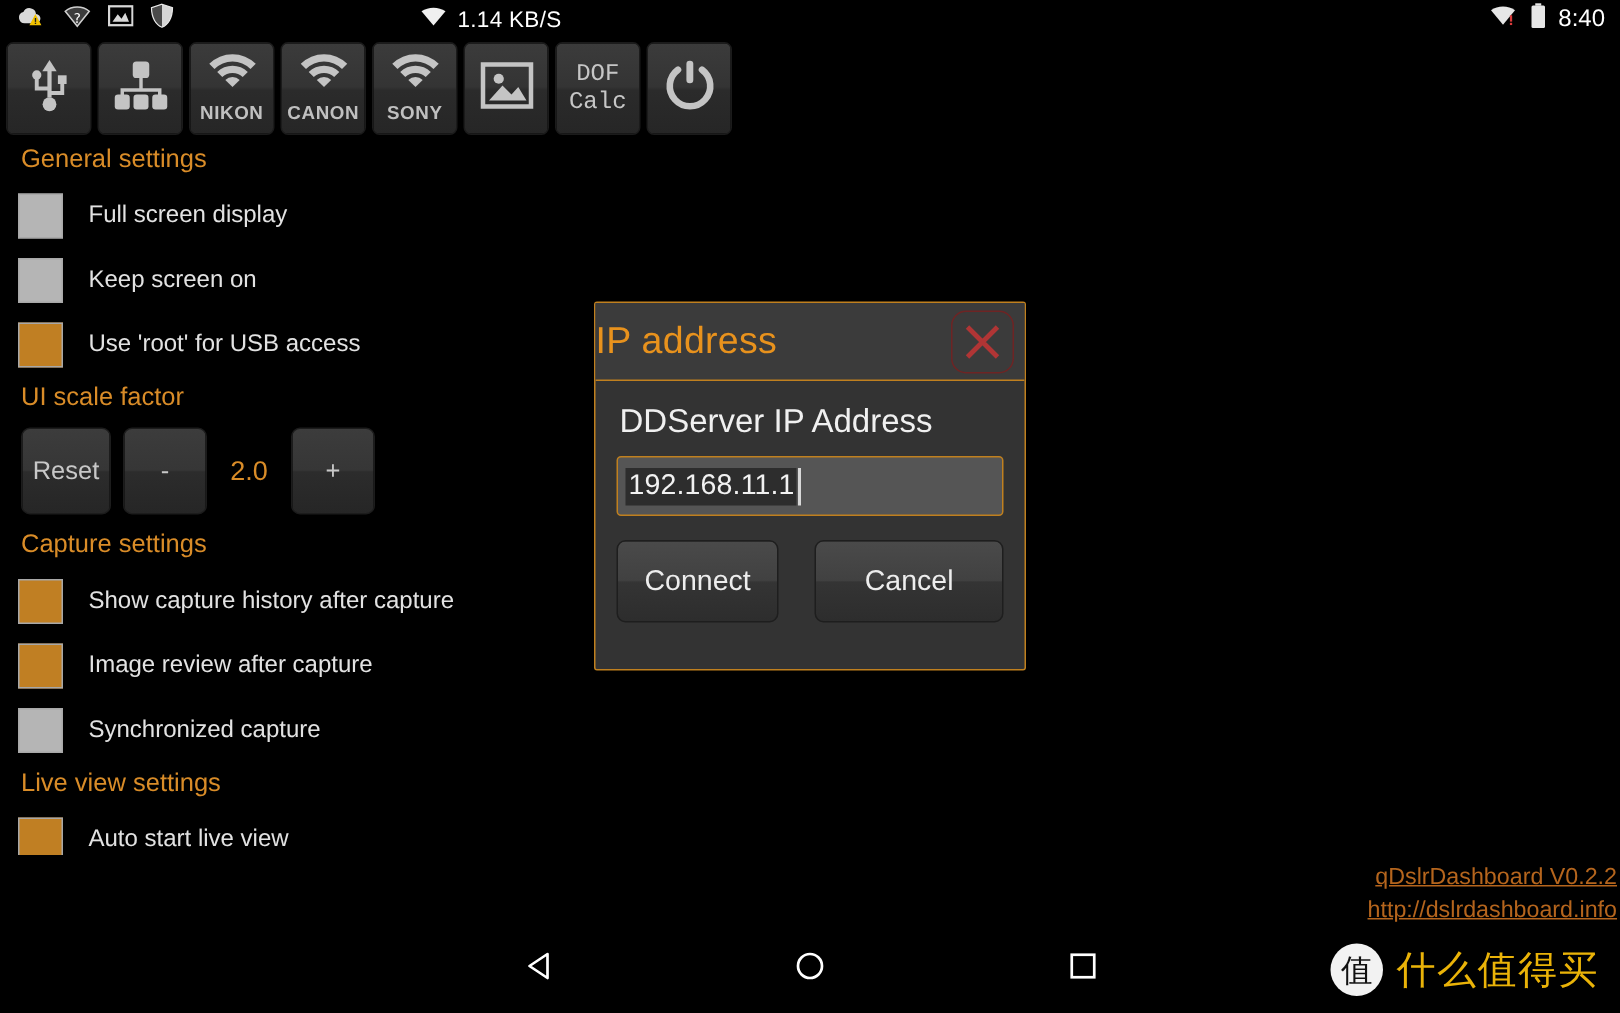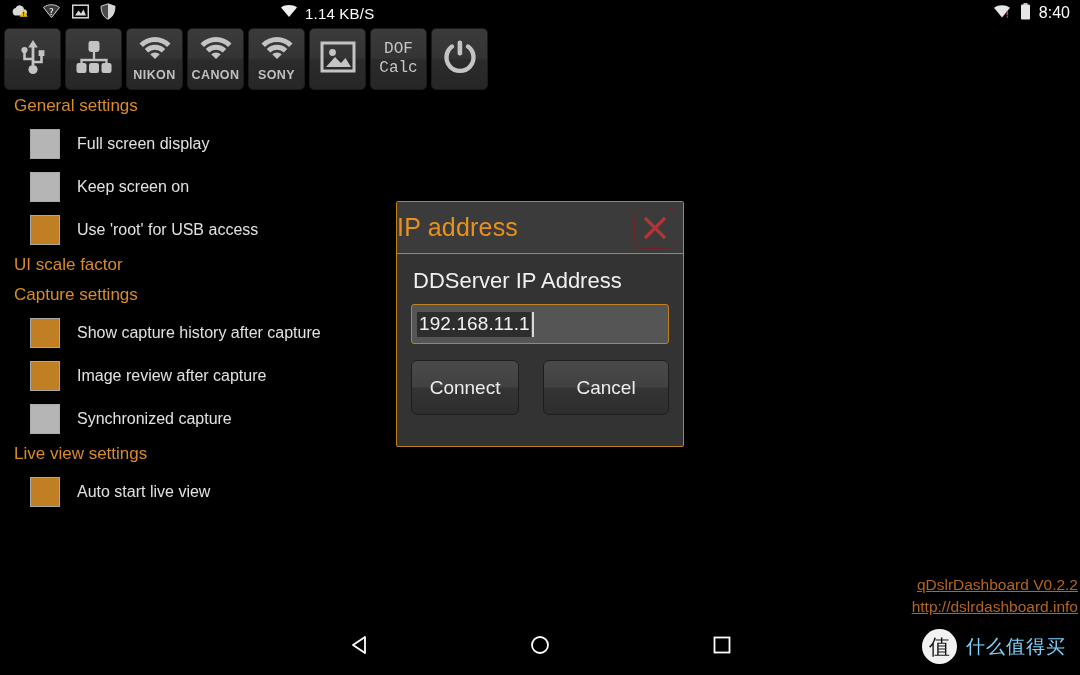--- a/index.html
+++ b/index.html
@@ -32,21 +32,21 @@
     border: 1px solid #1b1b1b;
     display: flex; flex-direction: column; align-items: center; justify-content: center;
     color: #bcbcbc; cursor: pointer;
   }
   .tbtn .lbl { font-size: 12.5px; font-weight: bold; color: #c0c0c0; letter-spacing: .4px; line-height: 13px; margin-top: 2px; }
   .tbtn .dof { font-size: 16px; color: #c6c6c6; line-height: 19px; font-weight: 400; font-family: Liberation Mono, monospace; }
 
   
   #settings { position: absolute; top: 92px; left: 0; width: 430px; height: 478px; overflow: hidden; }
   .sec-head { color: #d98c28; font-size: 17px; padding: 4px 0 6px 14px; }
-  .setrow { display: flex; align-items: center; height: 43px; padding-left: 30px; cursor: pointer; }
+  .setrow { display: flex; align-items: center; height: 43px; padding-left: 12px; cursor: pointer; }
   .cbx { width: 30px; height: 30px; border: 1px solid #a8a8a8; background: #b5b5b5; flex: 0 0 auto; }
   .cbx.on { background: #c07f23; }
   .setlabel { font-size: 16px; color: #e2e2e2; margin-left: 17px; }
 
   .scalerow { display: flex; align-items: center; gap: 8px; padding: 4px 0 6px 14px; }
   .sbtn {
     height: 58px; border-radius: 6px; border: 1px solid #1c1c1c;
     background: linear-gradient(180deg,#3c3c3c 0%,#363636 49%,#2c2c2c 51%,#262626 100%);
     color: #c8c8c8; font-size: 17px; display: flex; align-items: center; justify-content: center; cursor: pointer;
   }
@@ -105,21 +105,21 @@
   #nav-home { left: 500px; }
   #nav-recent { left: 682px; }
 
   
   #watermark { position: absolute; right: 14px; bottom: 11px; display: flex; align-items: center; gap: 9px; }
   #wm-badge {
     width: 35px; height: 35px; border-radius: 50%; background: #f2f2f2; color: #111;
     font-size: 21px; display: flex; align-items: center; justify-content: center;
     font-family: "DejaVu Sans", sans-serif;
   }
-  #wm-text { color: #7dd3fc; font-size: 19px; letter-spacing: 1px; font-family: "DejaVu Sans", sans-serif; }
+  #wm-text { color: #eab308; font-size: 26px; letter-spacing: 1px; font-family: "DejaVu Sans", sans-serif; }
 </style>
 </head>
 <body>
 
 <div id="screen">
 
   <div id="statusbar">
     <div class="sb-left">
       <span class="sb-ico">
         <svg width="19" height="16" viewBox="0 0 19 16">
@@ -275,20 +275,26 @@
     <div class="setrow">
       <span class="cbx"></span>
       <span class="setlabel">Keep screen on</span>
     </div>
     <div class="setrow">
       <span class="cbx on"></span>
       <span class="setlabel">Use 'root' for USB access</span>
     </div>
 
     <div class="sec-head">UI scale factor</div>
+    <div class="scalerow">
+      <div class="sbtn" id="btn-reset">Reset</div>
+      <div class="sbtn" id="btn-minus">-</div>
+      <div class="scaleval">2.0</div>
+      <div class="sbtn" id="btn-plus">+</div>
+    </div>
 
     <div class="sec-head">Capture settings</div>
     <div class="setrow">
       <span class="cbx on"></span>
       <span class="setlabel">Show capture history after capture</span>
     </div>
     <div class="setrow">
       <span class="cbx on"></span>
       <span class="setlabel">Image review after capture</span>
     </div>

